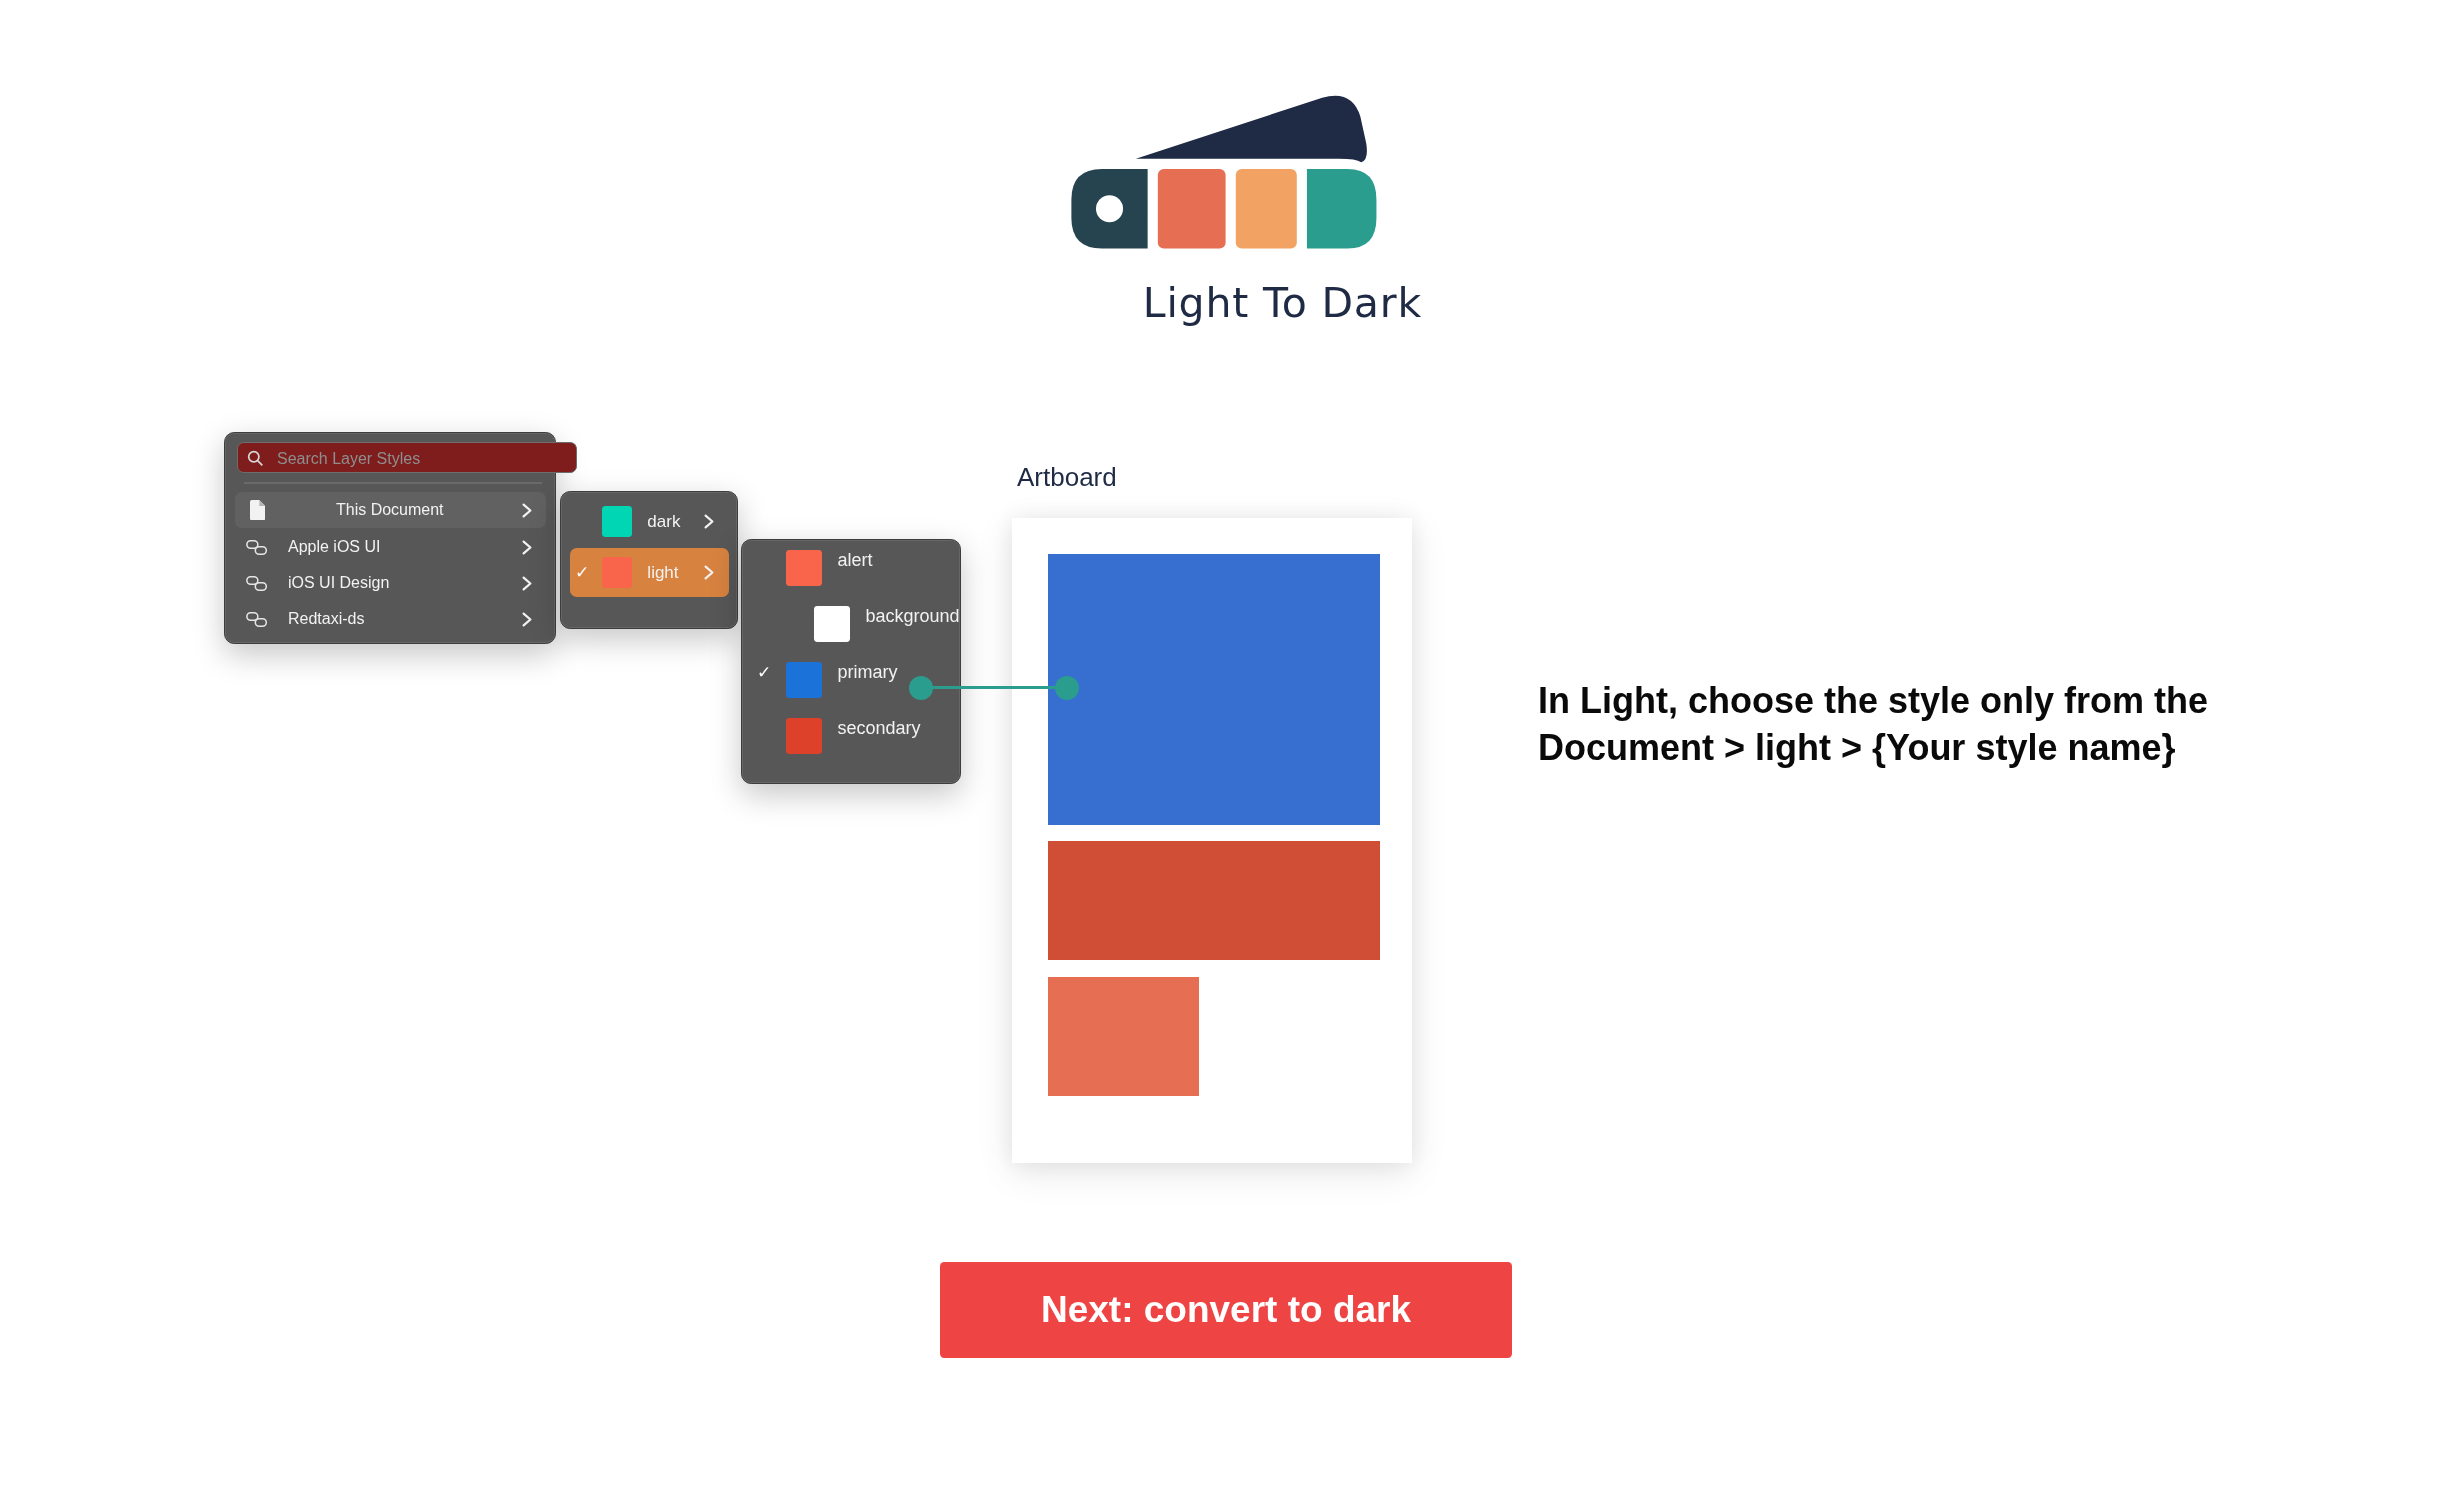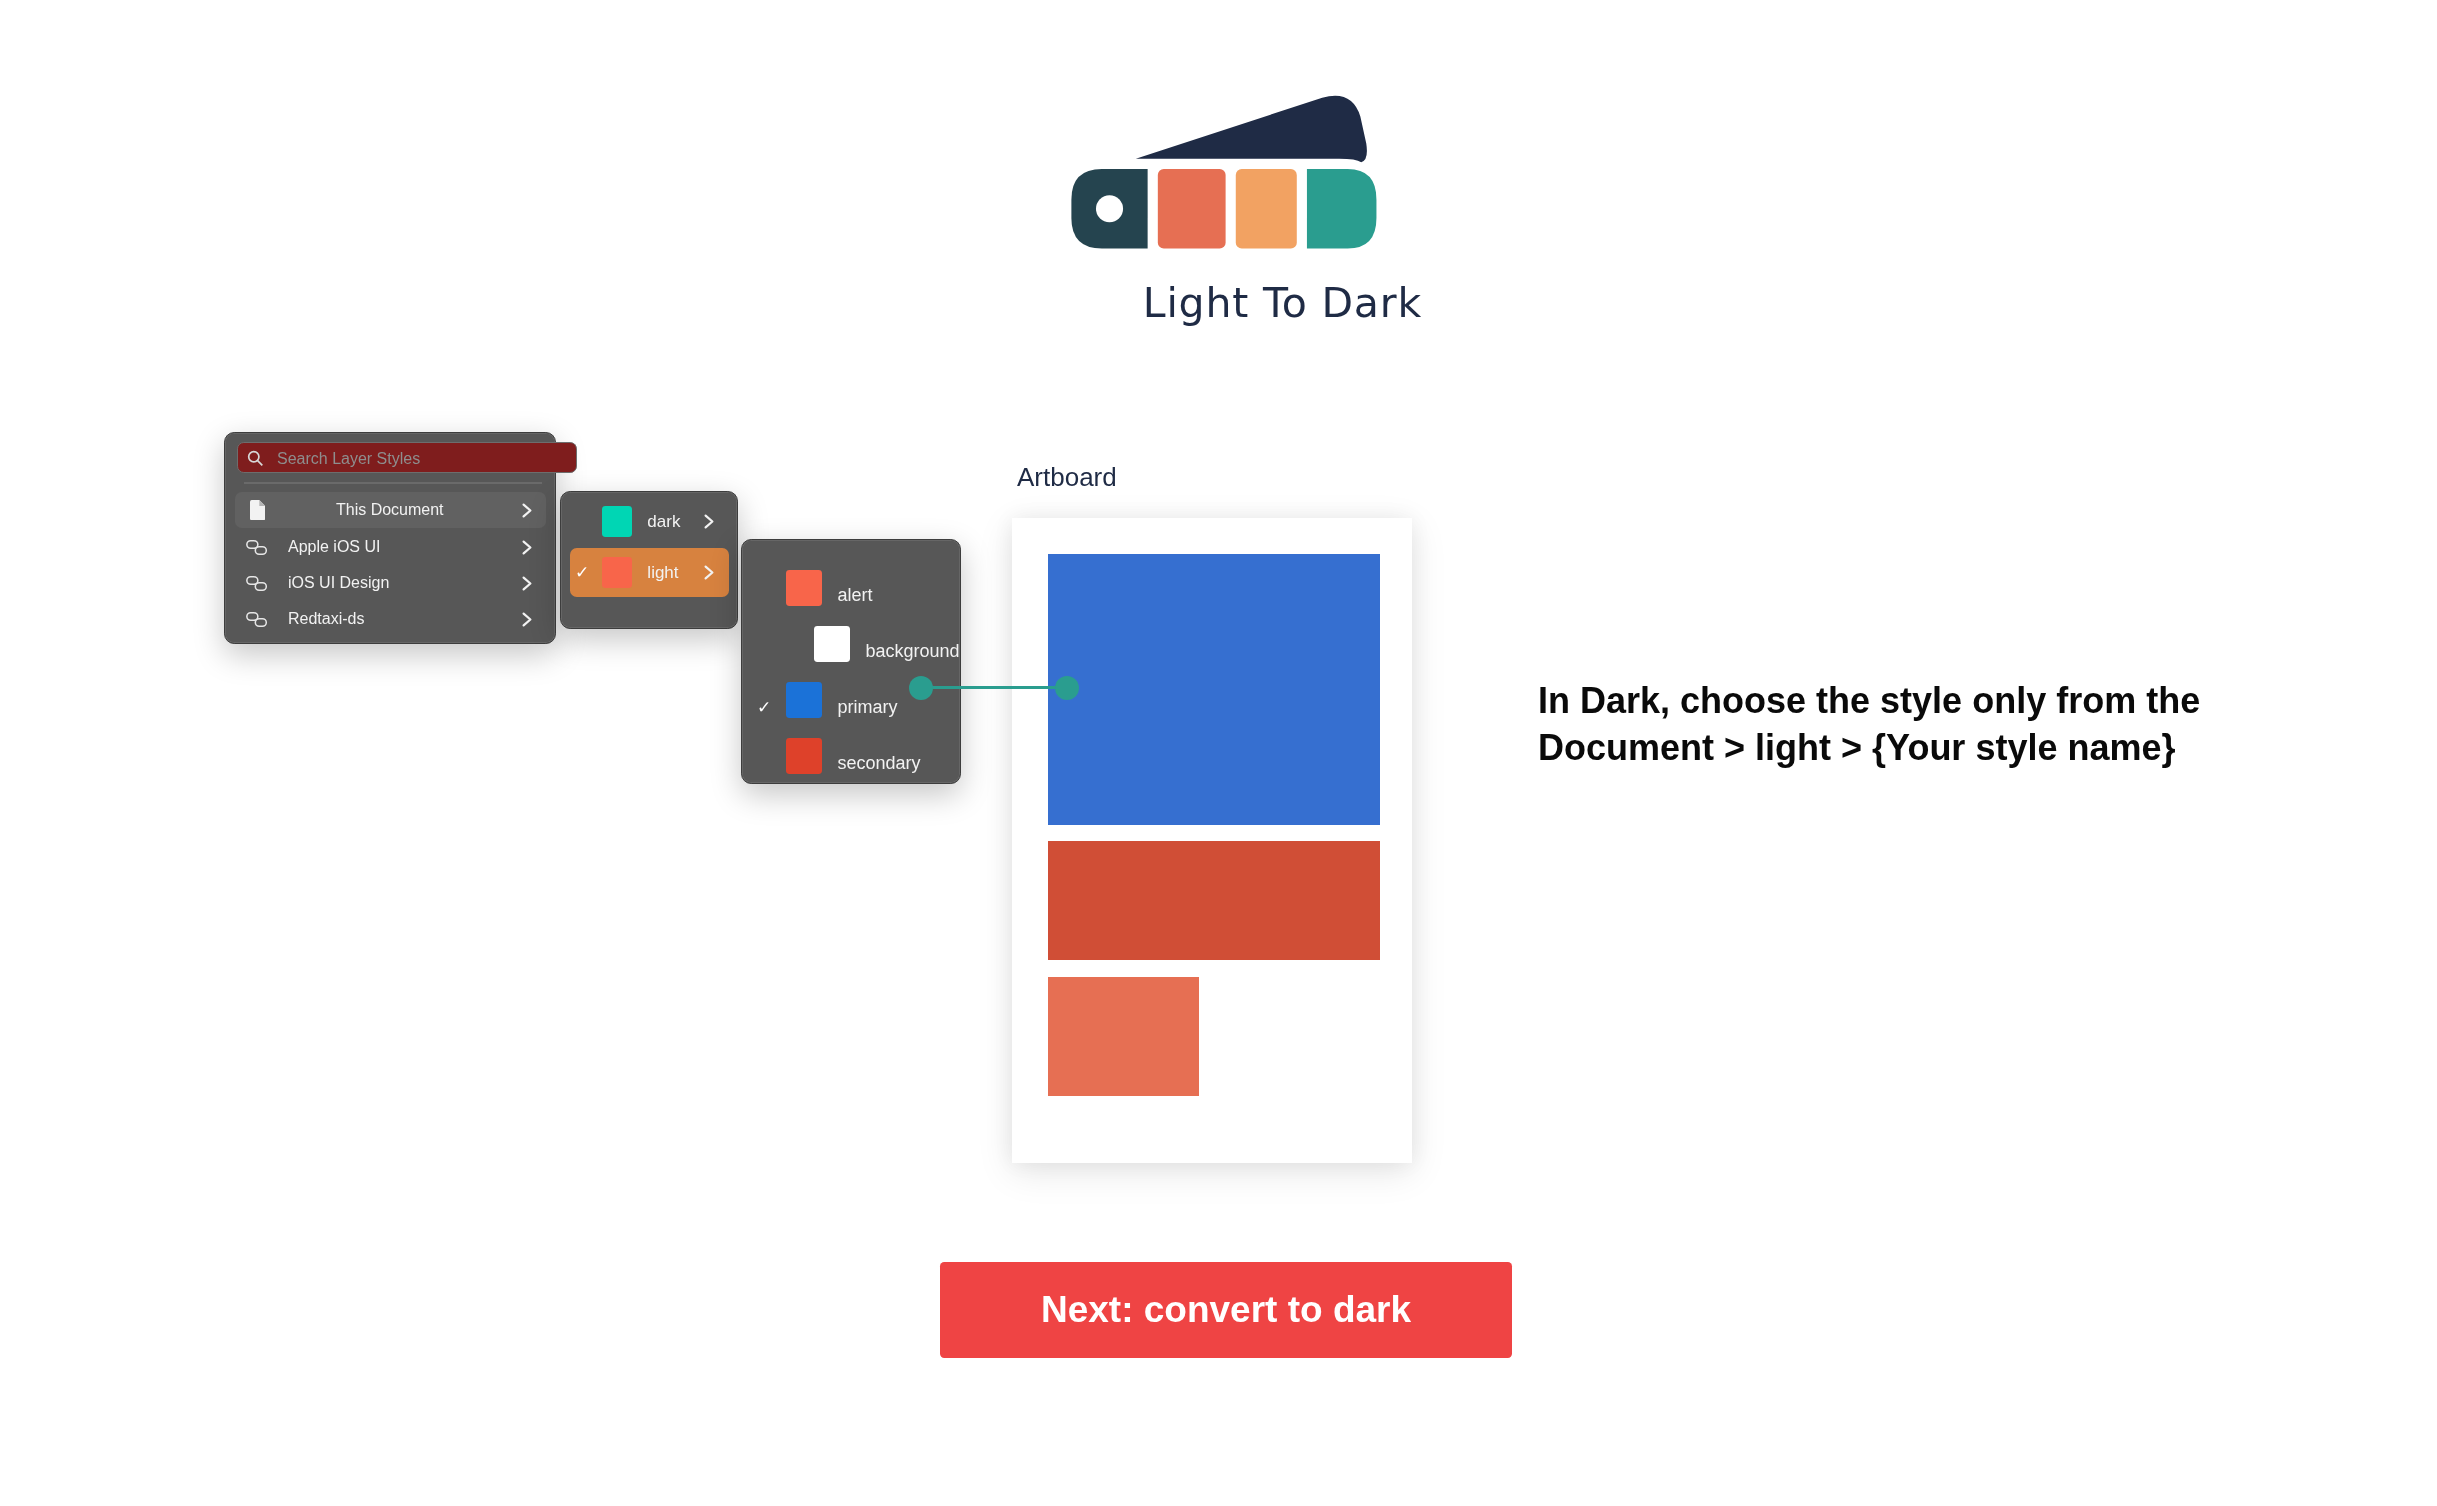--- a/index.html
+++ b/index.html
@@ -51,21 +51,21 @@
     position:absolute; left:8.5px; width:159px; height:49px; border-radius:6.8px;
     display:flex; align-items:center;
   }
   .sub-item.selected { background:#d7823f; }
   .check { width:18.6px; font-size:17px; text-align:center; margin-left:3.4px; color:#ffffff; }
   .swatch { width:30.5px; height:30.5px; border-radius:3.4px; }
   .sub-item .swatch { margin-left:10.2px; }
   .sub-item .lbl { margin-left:15.2px; font-size:17px; flex:1; }
 
   #menu-styles { left:741px; top:539px; width:220px; height:245px; }
-  .style-item { position:absolute; left:0; width:217px; height:56px; display:flex; align-items:flex-end; }
+  .style-item { position:absolute; left:0; width:217px; height:56px; display:flex; align-items:flex-start; }
   .style-item .check { margin-left:12px; width:20.3px; }
   .style-item .swatch { width:36px; height:36px; margin-left:12px; }
   .style-item .lbl { margin-left:15.2px; font-size:18px; }
 
   
   #connector-line { left:923px; top:686px; width:144px; height:3.4px; background:#2a9d8f; }
   .dot { width:24px; height:24px; border-radius:50%; background:#2a9d8f; }
   #dot-left { left:909px; top:676px; }
   #dot-right { left:1055px; top:676px; }
 
@@ -213,18 +213,18 @@
 <div id="artboard" class="abs"></div>
 <div id="rect-primary" class="abs"></div>
 <div id="rect-secondary" class="abs"></div>
 <div id="rect-alert" class="abs"></div>
 
 <div id="connector-line" class="abs"></div>
 <div id="dot-left" class="abs dot"></div>
 <div id="dot-right" class="abs dot"></div>
 
 <div id="instruction" class="abs">
-  <div>In Dark, choose the style only from the</div>
+  <div>In Light, choose the style only from the</div>
   <div>Document &gt; light &gt; {Your style name}</div>
 </div>
 
 <button id="next-button" class="abs">Next: convert to dark</button>
 
 
 </body></html>

